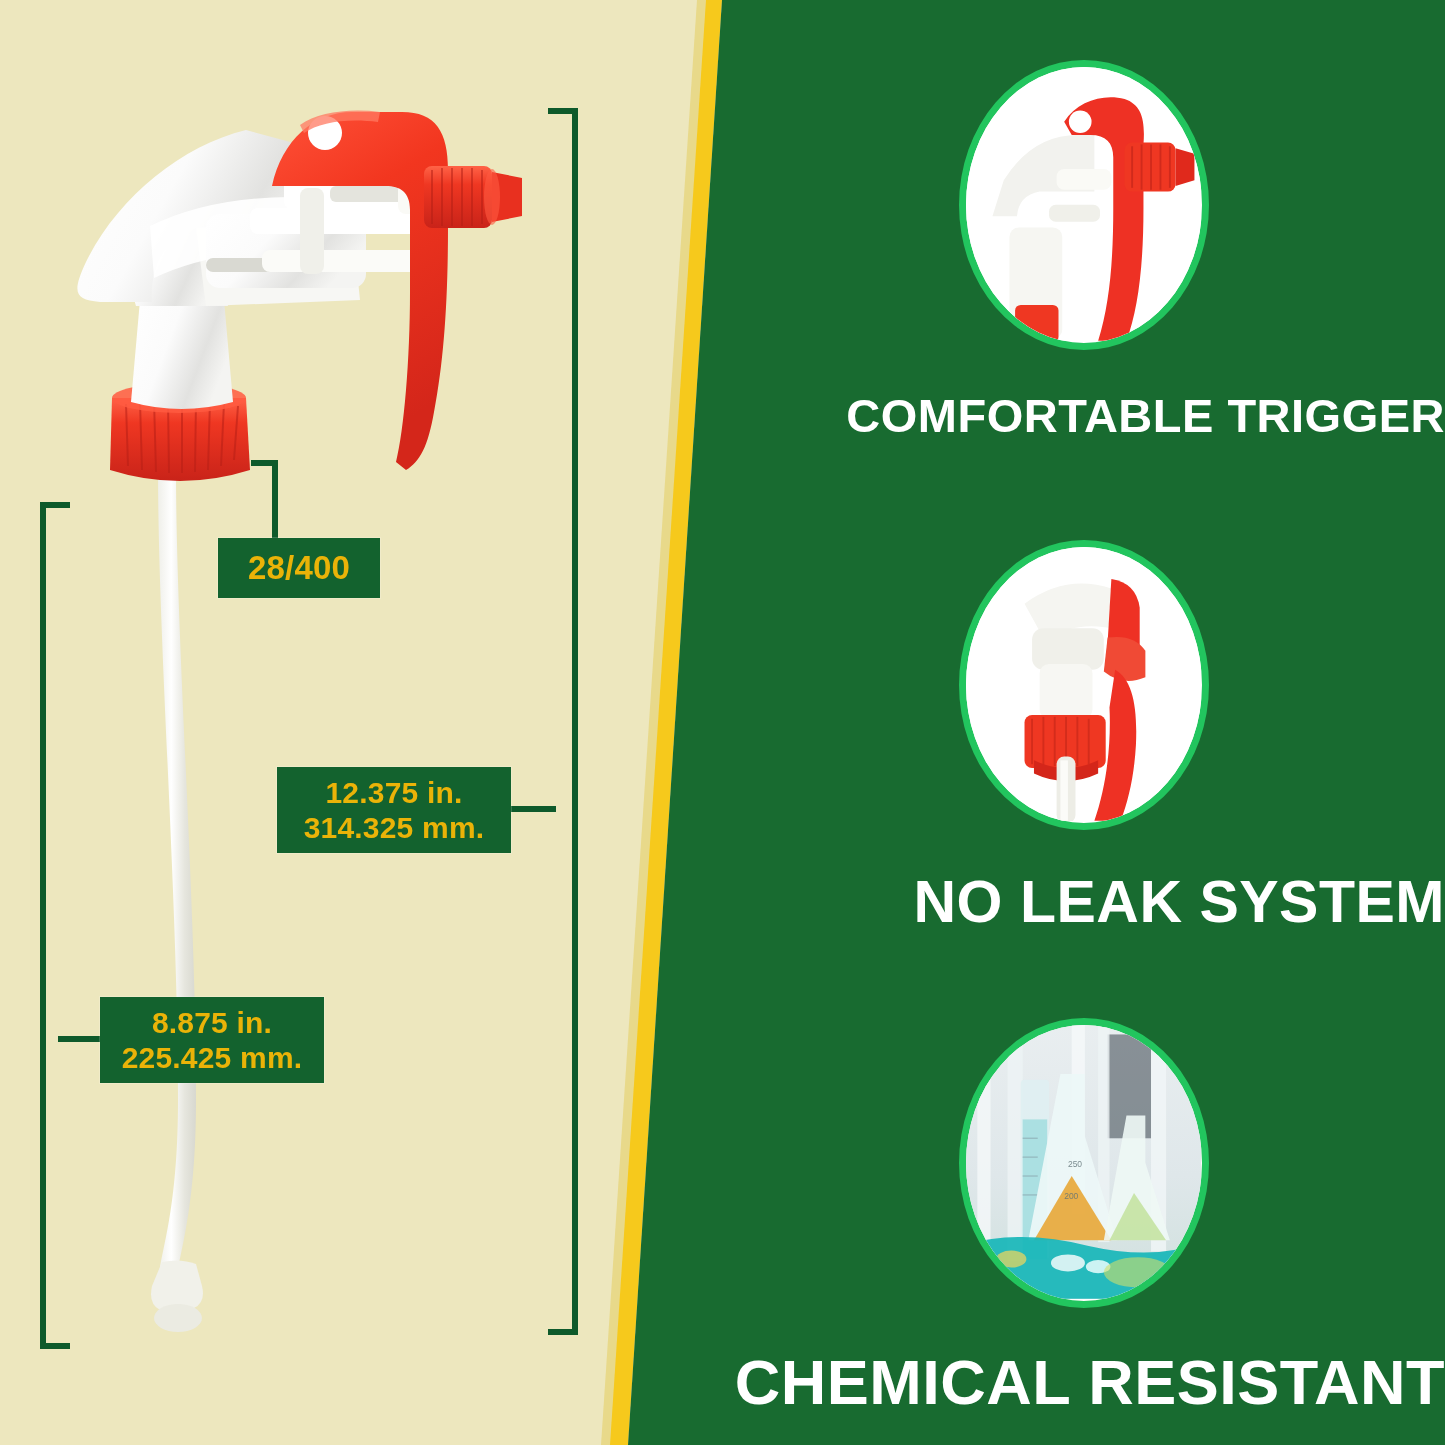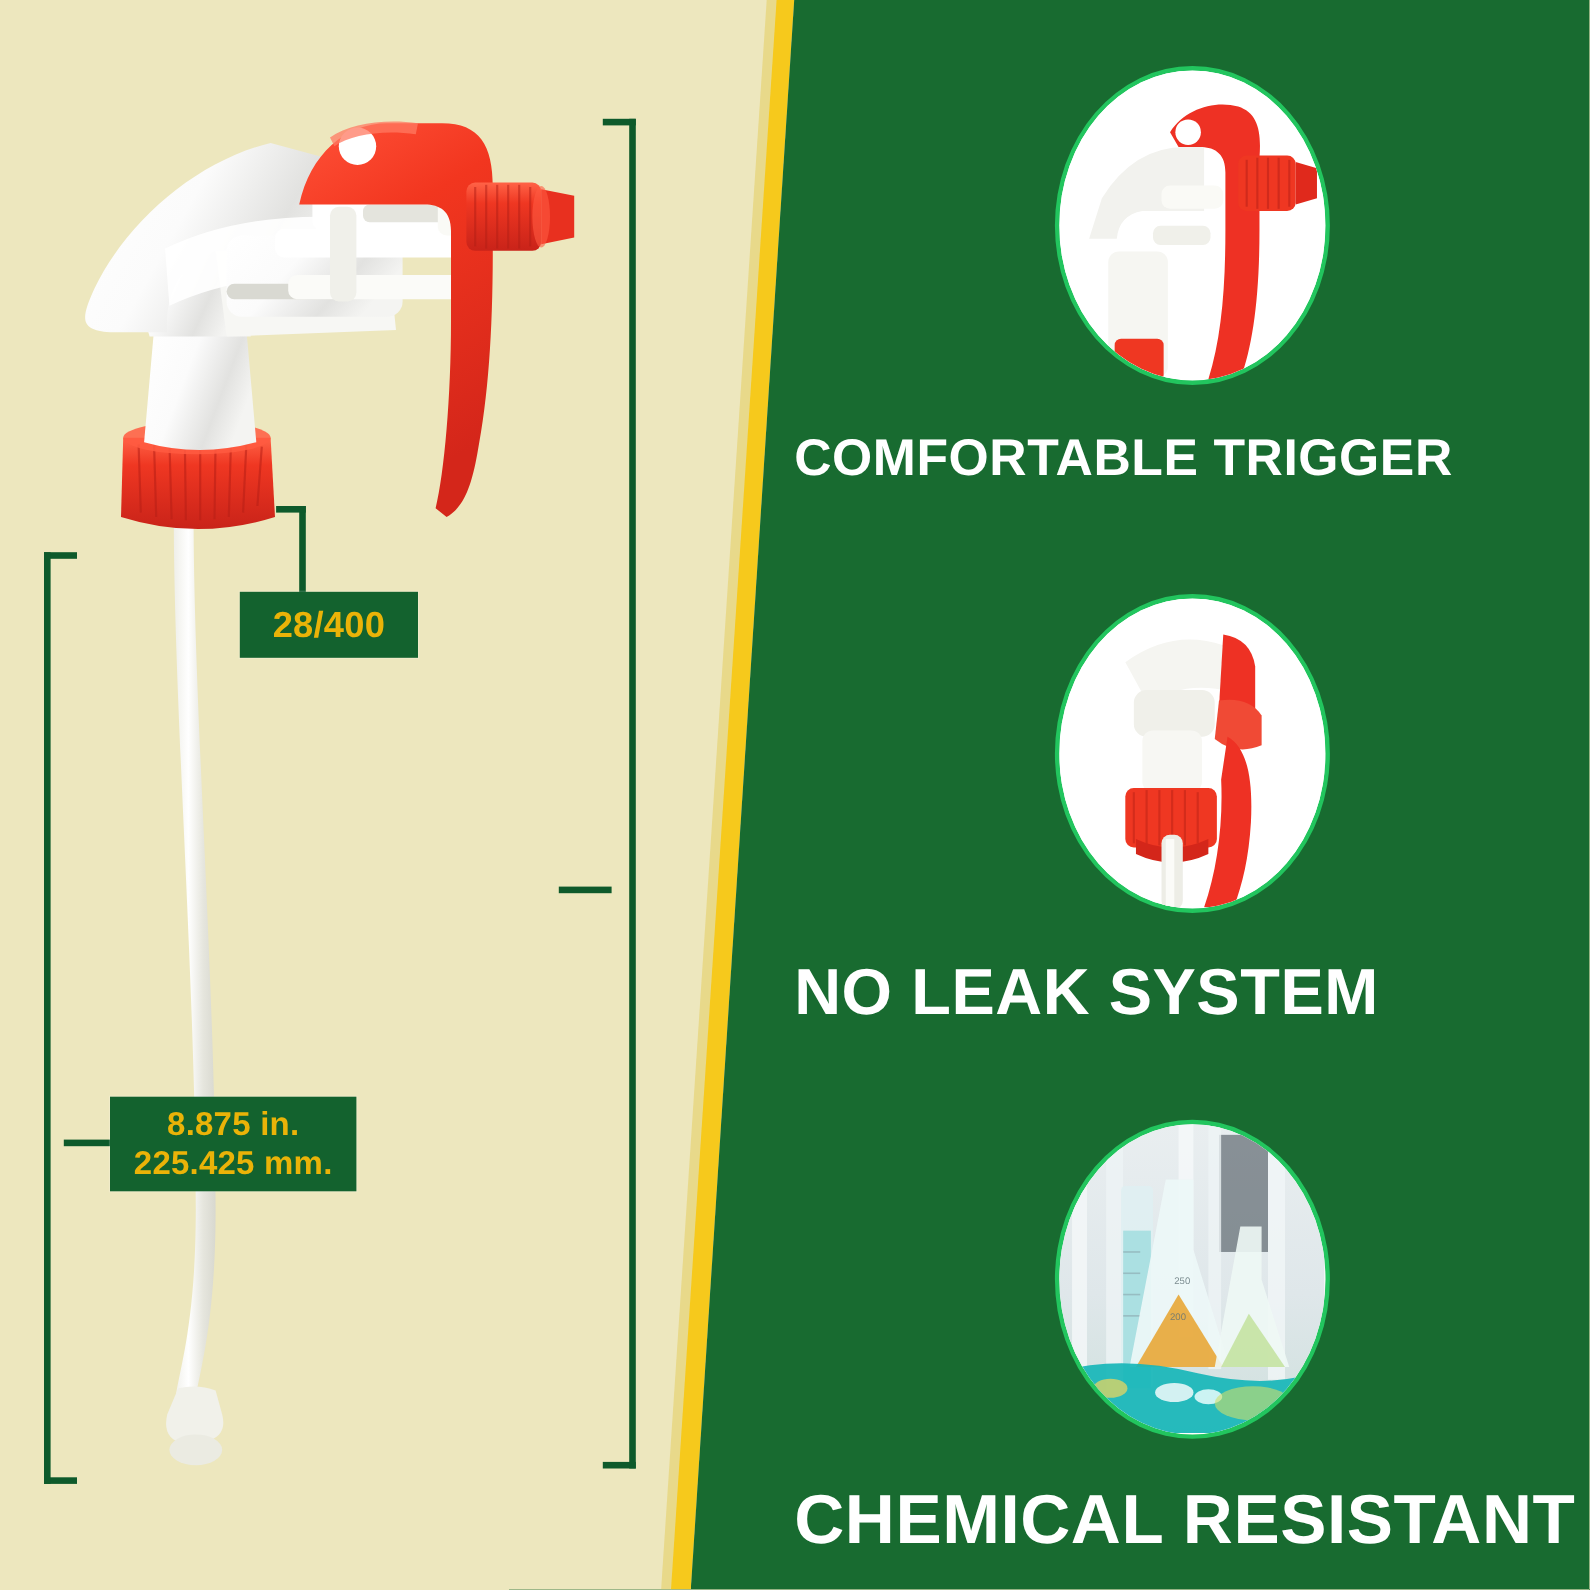--- a/index.html
+++ b/index.html
@@ -86,28 +86,28 @@
   }
   #callout-tube{
     left:100px;top:997px;width:224px;height:86px;font-size:30px;
   }
   .callout span{display:block;white-space:pre-line;}
 
   
   #sprayer{position:absolute;left:0;top:0;width:722px;height:1445px;}
 
   
-  .feature{position:absolute;width:723px;text-align:left;}
+  .feature{position:absolute;width:723px;text-align:right;}
   .feature .circle-wrap{
     position:relative;margin:0 auto;
     border-radius:50%;
     background:#FFFFFF;
     box-sizing:border-box;
     overflow:hidden;
-    border:4px solid #22c55e;
+    border:7px solid #22c55e;
   }
   .feature .cap{
     display:block;
     font-weight:bold;color:#FFFFFF;
     letter-spacing:.5px;
   }
 
   #feature-1{left:722px;top:60px;}
   #feature-1 .circle-wrap{width:250px;height:290px;}
   #feature-1 .cap{font-size:47px;margin-top:38px;}
@@ -243,20 +243,24 @@
 
   <div class="bracket" id="bracket-right"></div>
   <div class="bracket" id="bracket-left"></div>
   <div id="conn-total"></div>
   <div id="conn-tube"></div>
   <div id="conn-neck-v"></div>
   <div id="conn-neck-h"></div>
 
   <div class="callout" id="callout-neck">
     <span>28/400</span>
+  </div>
+  <div class="callout" id="callout-total">
+    <span>12.375 in.
+314.325 mm.</span>
   </div>
   <div class="callout" id="callout-tube">
     <span>8.875 in.
 225.425 mm.</span>
   </div>
 
   <div class="feature" id="feature-1">
     <div class="circle-wrap">
       <svg class="thumb" viewBox="0 0 250 290" preserveAspectRatio="xMidYMid slice">
         <rect width="250" height="290" fill="#ffffff"></rect>

